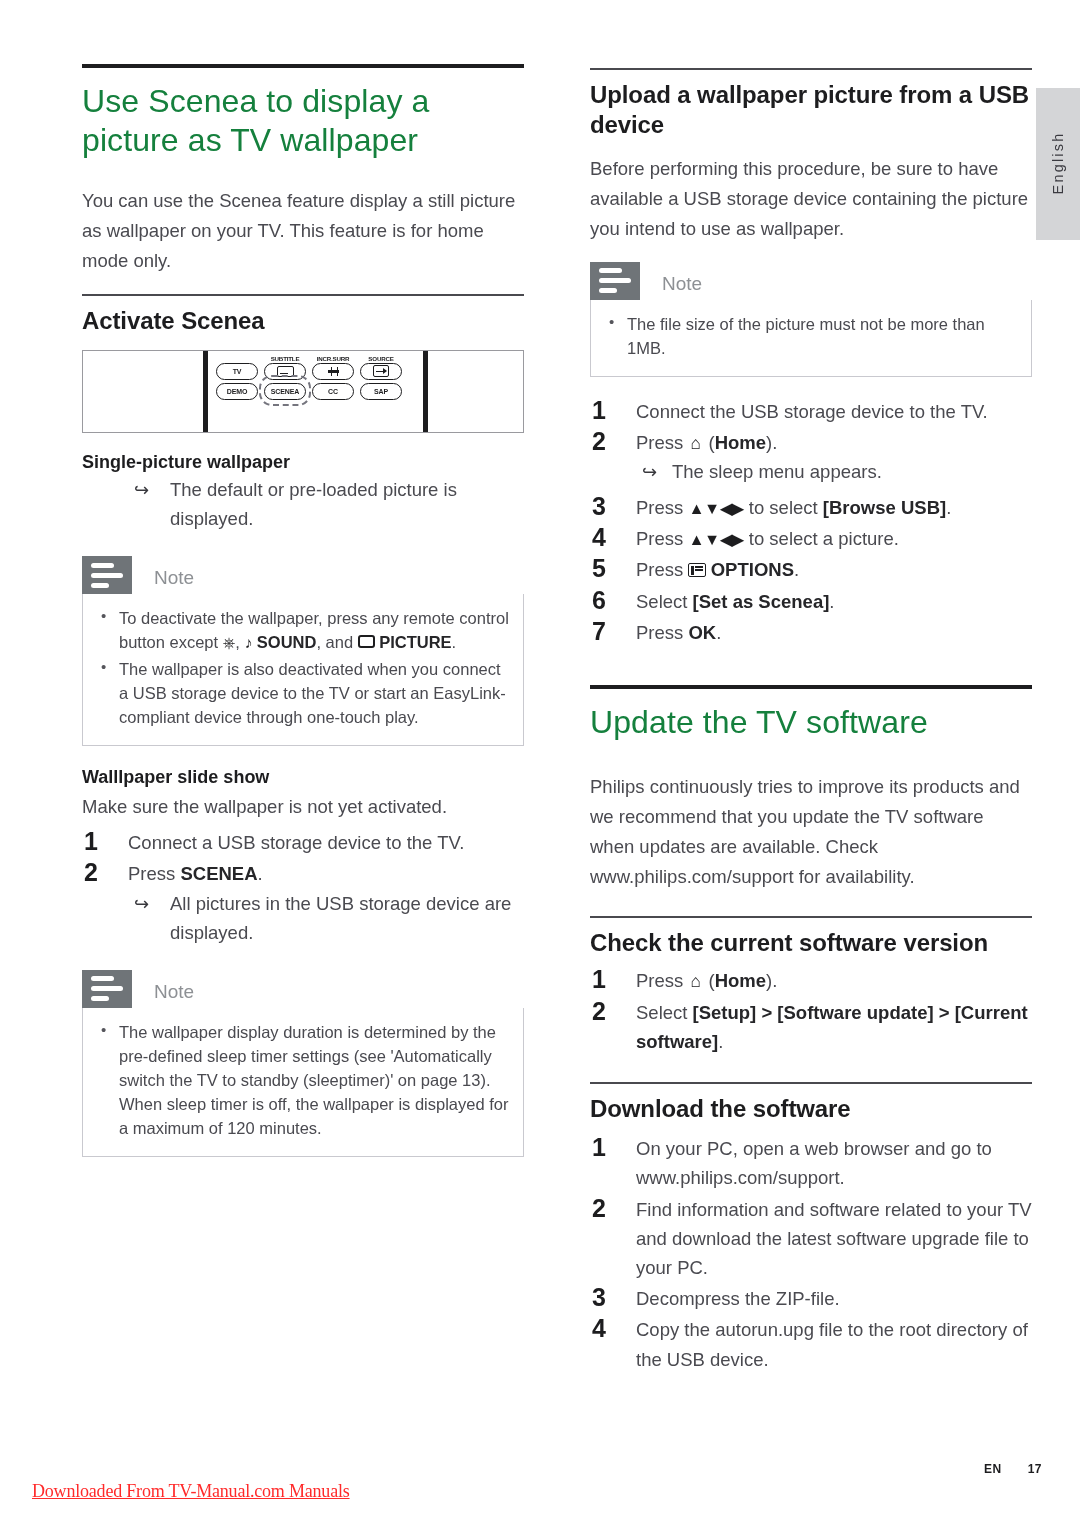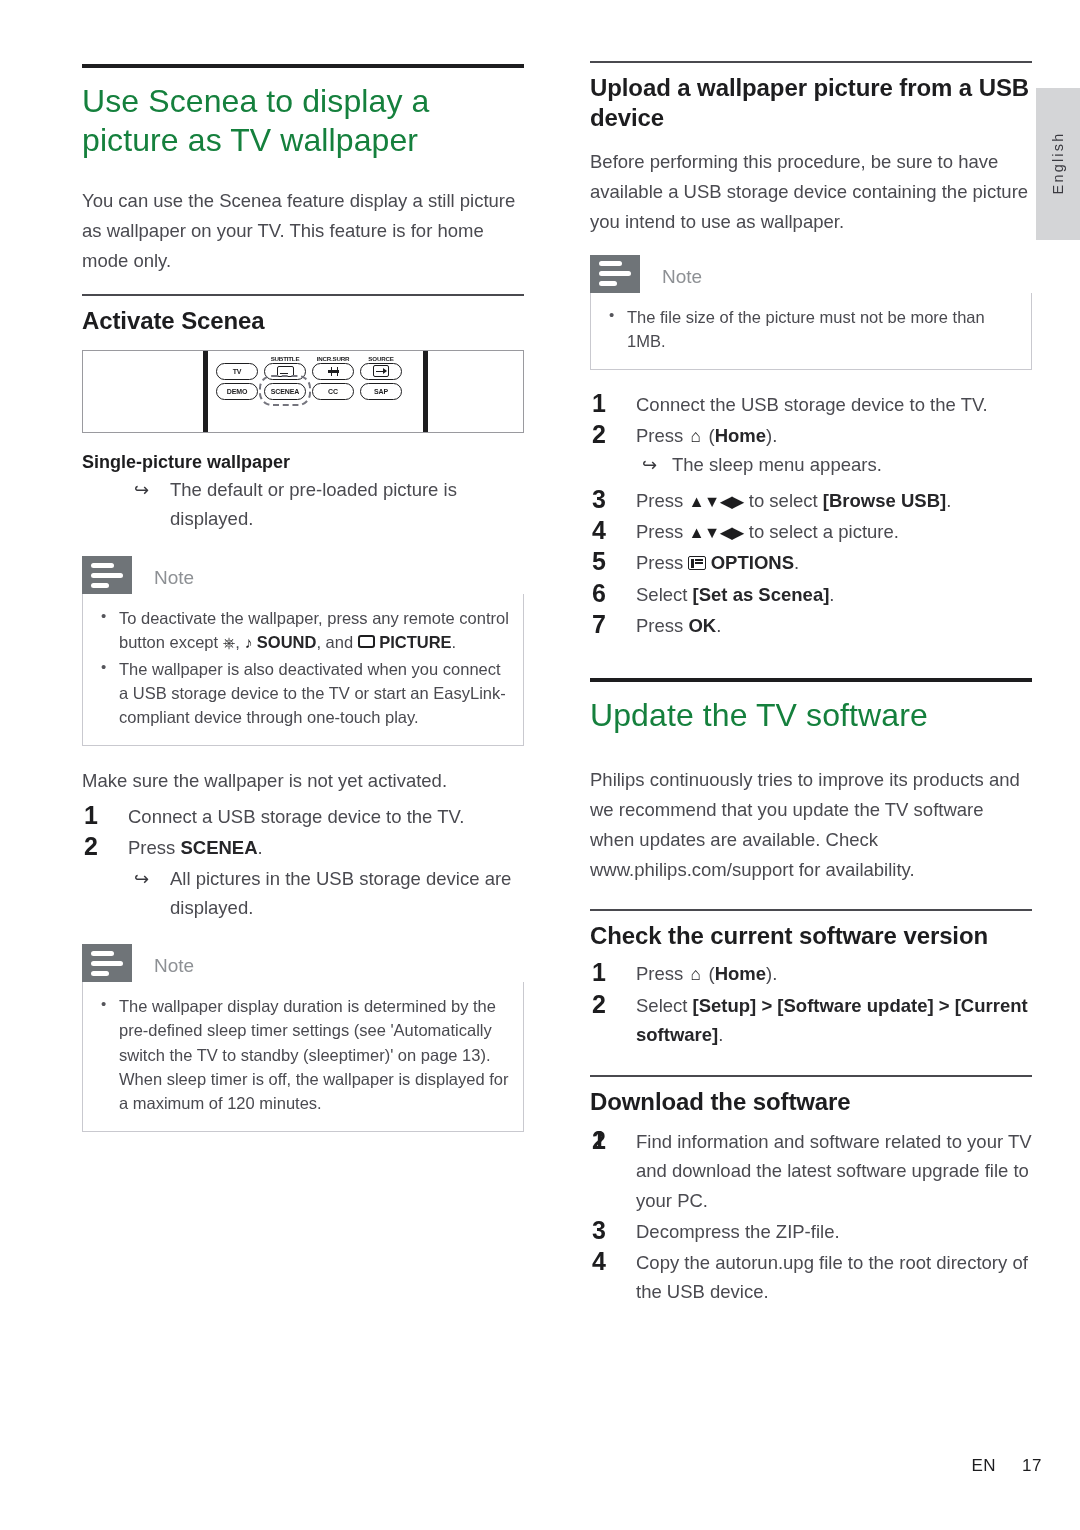--- a/index.html
+++ b/index.html
@@ -383,22 +383,22 @@
     font-size: 0.88em;
     letter-spacing: -0.5px;
     color: #1d1d1f;
   }
 
   
   .page-num {
     position: absolute;
     right: 38px;
     bottom: 54px;
-    font-size: 17px;
-    font-weight: 400;
+    font-size: 12px;
+    font-weight: 700;
     color: #1d1d1f;
     letter-spacing: 0.5px;
   }
   .page-num .en { margin-right: 26px; }
   .watermark {
     position: absolute;
     left: 32px;
     bottom: 28px;
     font-family: "Liberation Serif", serif;
     font-size: 18px;
@@ -480,20 +480,21 @@
         <div class="note-label">Note</div>
       </div>
       <div class="note-body">
         <ul class="note-list">
           <li><span>To deactivate the wallpaper, press any remote control button except </span><span class="g-power">⎈</span><span>, </span><span class="g-music">♪</span> <span class="b">SOUND</span><span>, and </span><span class="g-pic"></span> <span class="b">PICTURE</span><span>.</span></li>
           <li>The wallpaper is also deactivated when you connect a USB storage device to the TV or start an EasyLink-compliant device through one-touch play.</li>
         </ul>
       </div>
     </div>
 
+    <h3 class="subhead">Walllpaper slide show</h3>
     <p class="body tight">Make sure the wallpaper is not yet activated.</p>
 
     <ol class="steps">
       <li>
         <span class="num">1</span>
         <span>Connect a USB storage device to the TV.</span>
       </li>
       <li>
         <span class="num">2</span>
         <span>Press </span><span class="b">SCENEA</span><span>.</span>
@@ -512,21 +513,21 @@
       </div>
       <div class="note-body">
         <ul class="note-list">
           <li>The wallpaper display duration is determined by the pre-defined sleep timer settings (see 'Automatically switch the TV to standby (sleeptimer)' on page 13). When sleep timer is off, the wallpaper is displayed for a maximum of 120 minutes.</li>
         </ul>
       </div>
     </div>
 
   </div>
 
-  <div class="col col-right" style="top:61px;">
+  <div class="col col-right" style="top:68px;">
 
     <div class="rule-thin"></div>
     <h2 class="section">Upload a wallpaper picture from a USB device</h2>
 
     <p class="body">Before performing this procedure, be sure to have available a USB storage device containing the picture you intend to use as wallpaper.</p>
 
     <div class="note-wrap" style="margin-top:6px;">
       <div class="note-head">
         <div class="note-icon">
             <i></i>
@@ -593,20 +594,21 @@
           <span>Select </span><span class="b">[Setup] &gt; [Software update] &gt; [Current software]</span><span>.</span>
         </li>
       </ol>
 
       <div class="rule-thin" style="margin-top:26px;"></div>
       <h2 class="section" style="margin-bottom:10px;">Download the software</h2>
 
       <ol class="steps">
         <li>
           <span class="num">1</span>
+          <span>On your PC, open a web browser and go to www.philips.com/support.</span>
         </li>
         <li>
           <span class="num">2</span>
           <span>Find information and software related to your TV and download the latest software upgrade file to your PC.</span>
         </li>
         <li>
           <span class="num">3</span>
           <span>Decompress the ZIP-file.</span>
         </li>
         <li>
@@ -614,14 +616,15 @@
           <span>Copy the autorun.upg file to the root directory of the USB device.</span>
         </li>
       </ol>
     </div>
 
   </div>
 
   <div class="page-num">
     <span class="en">EN</span><span>17</span>
   </div>
+  <div class="watermark">Downloaded From TV-Manual.com Manuals</div>
 
 </div>
 
 </body></html>

